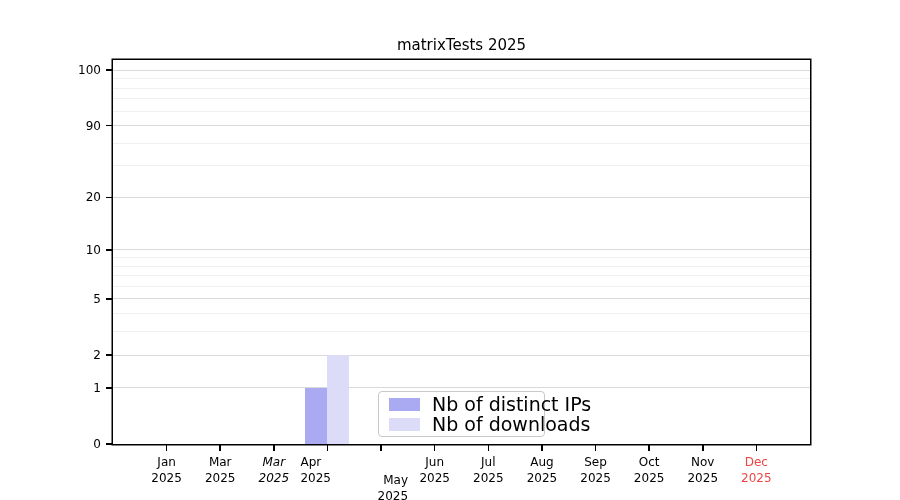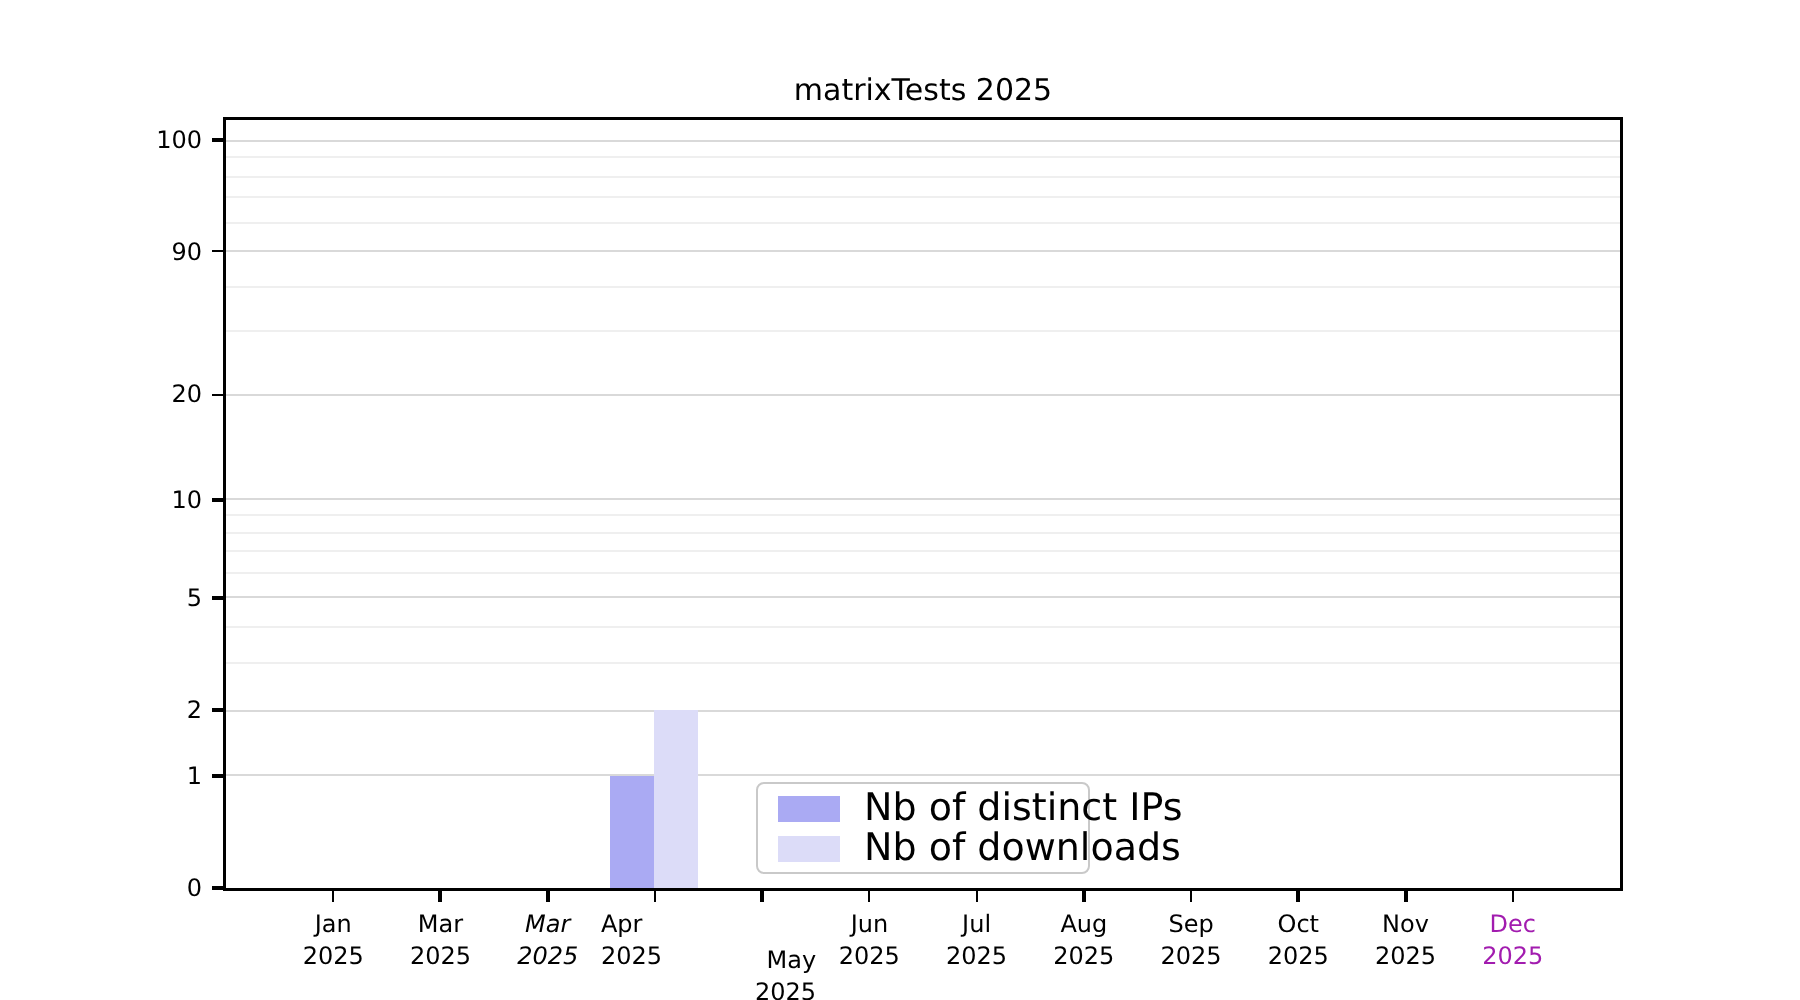--- a/index.html
+++ b/index.html
@@ -129,17 +129,17 @@
     <div style="position: absolute; left: 622.154px; top: 454px; width: 54px; text-align: center; font-size: 12px; line-height: 16px; color: rgb(0, 0, 0);">
       <div>Oct</div>
       <div>2025</div>
     </div>
     <div style="position: absolute; left: 702.019px; top: 445px; width: 1.5px; height: 6px; background: rgb(0, 0, 0);"></div>
     <div style="position: absolute; left: 675.769px; top: 454px; width: 54px; text-align: center; font-size: 12px; line-height: 16px; color: rgb(0, 0, 0);">
       <div>Nov</div>
       <div>2025</div>
     </div>
     <div style="position: absolute; left: 755.635px; top: 445px; width: 1.5px; height: 6px; background: rgb(0, 0, 0);"></div>
-    <div style="position: absolute; left: 729.385px; top: 454px; width: 54px; text-align: center; font-size: 12px; line-height: 16px; color: #a21caf;">
+    <div style="position: absolute; left: 729.385px; top: 454px; width: 54px; text-align: center; font-size: 12px; line-height: 16px; color: #ef4444;">
       <div>Dec</div>
       <div>2025</div>
     </div>
   </div>
 
 </body></html>

